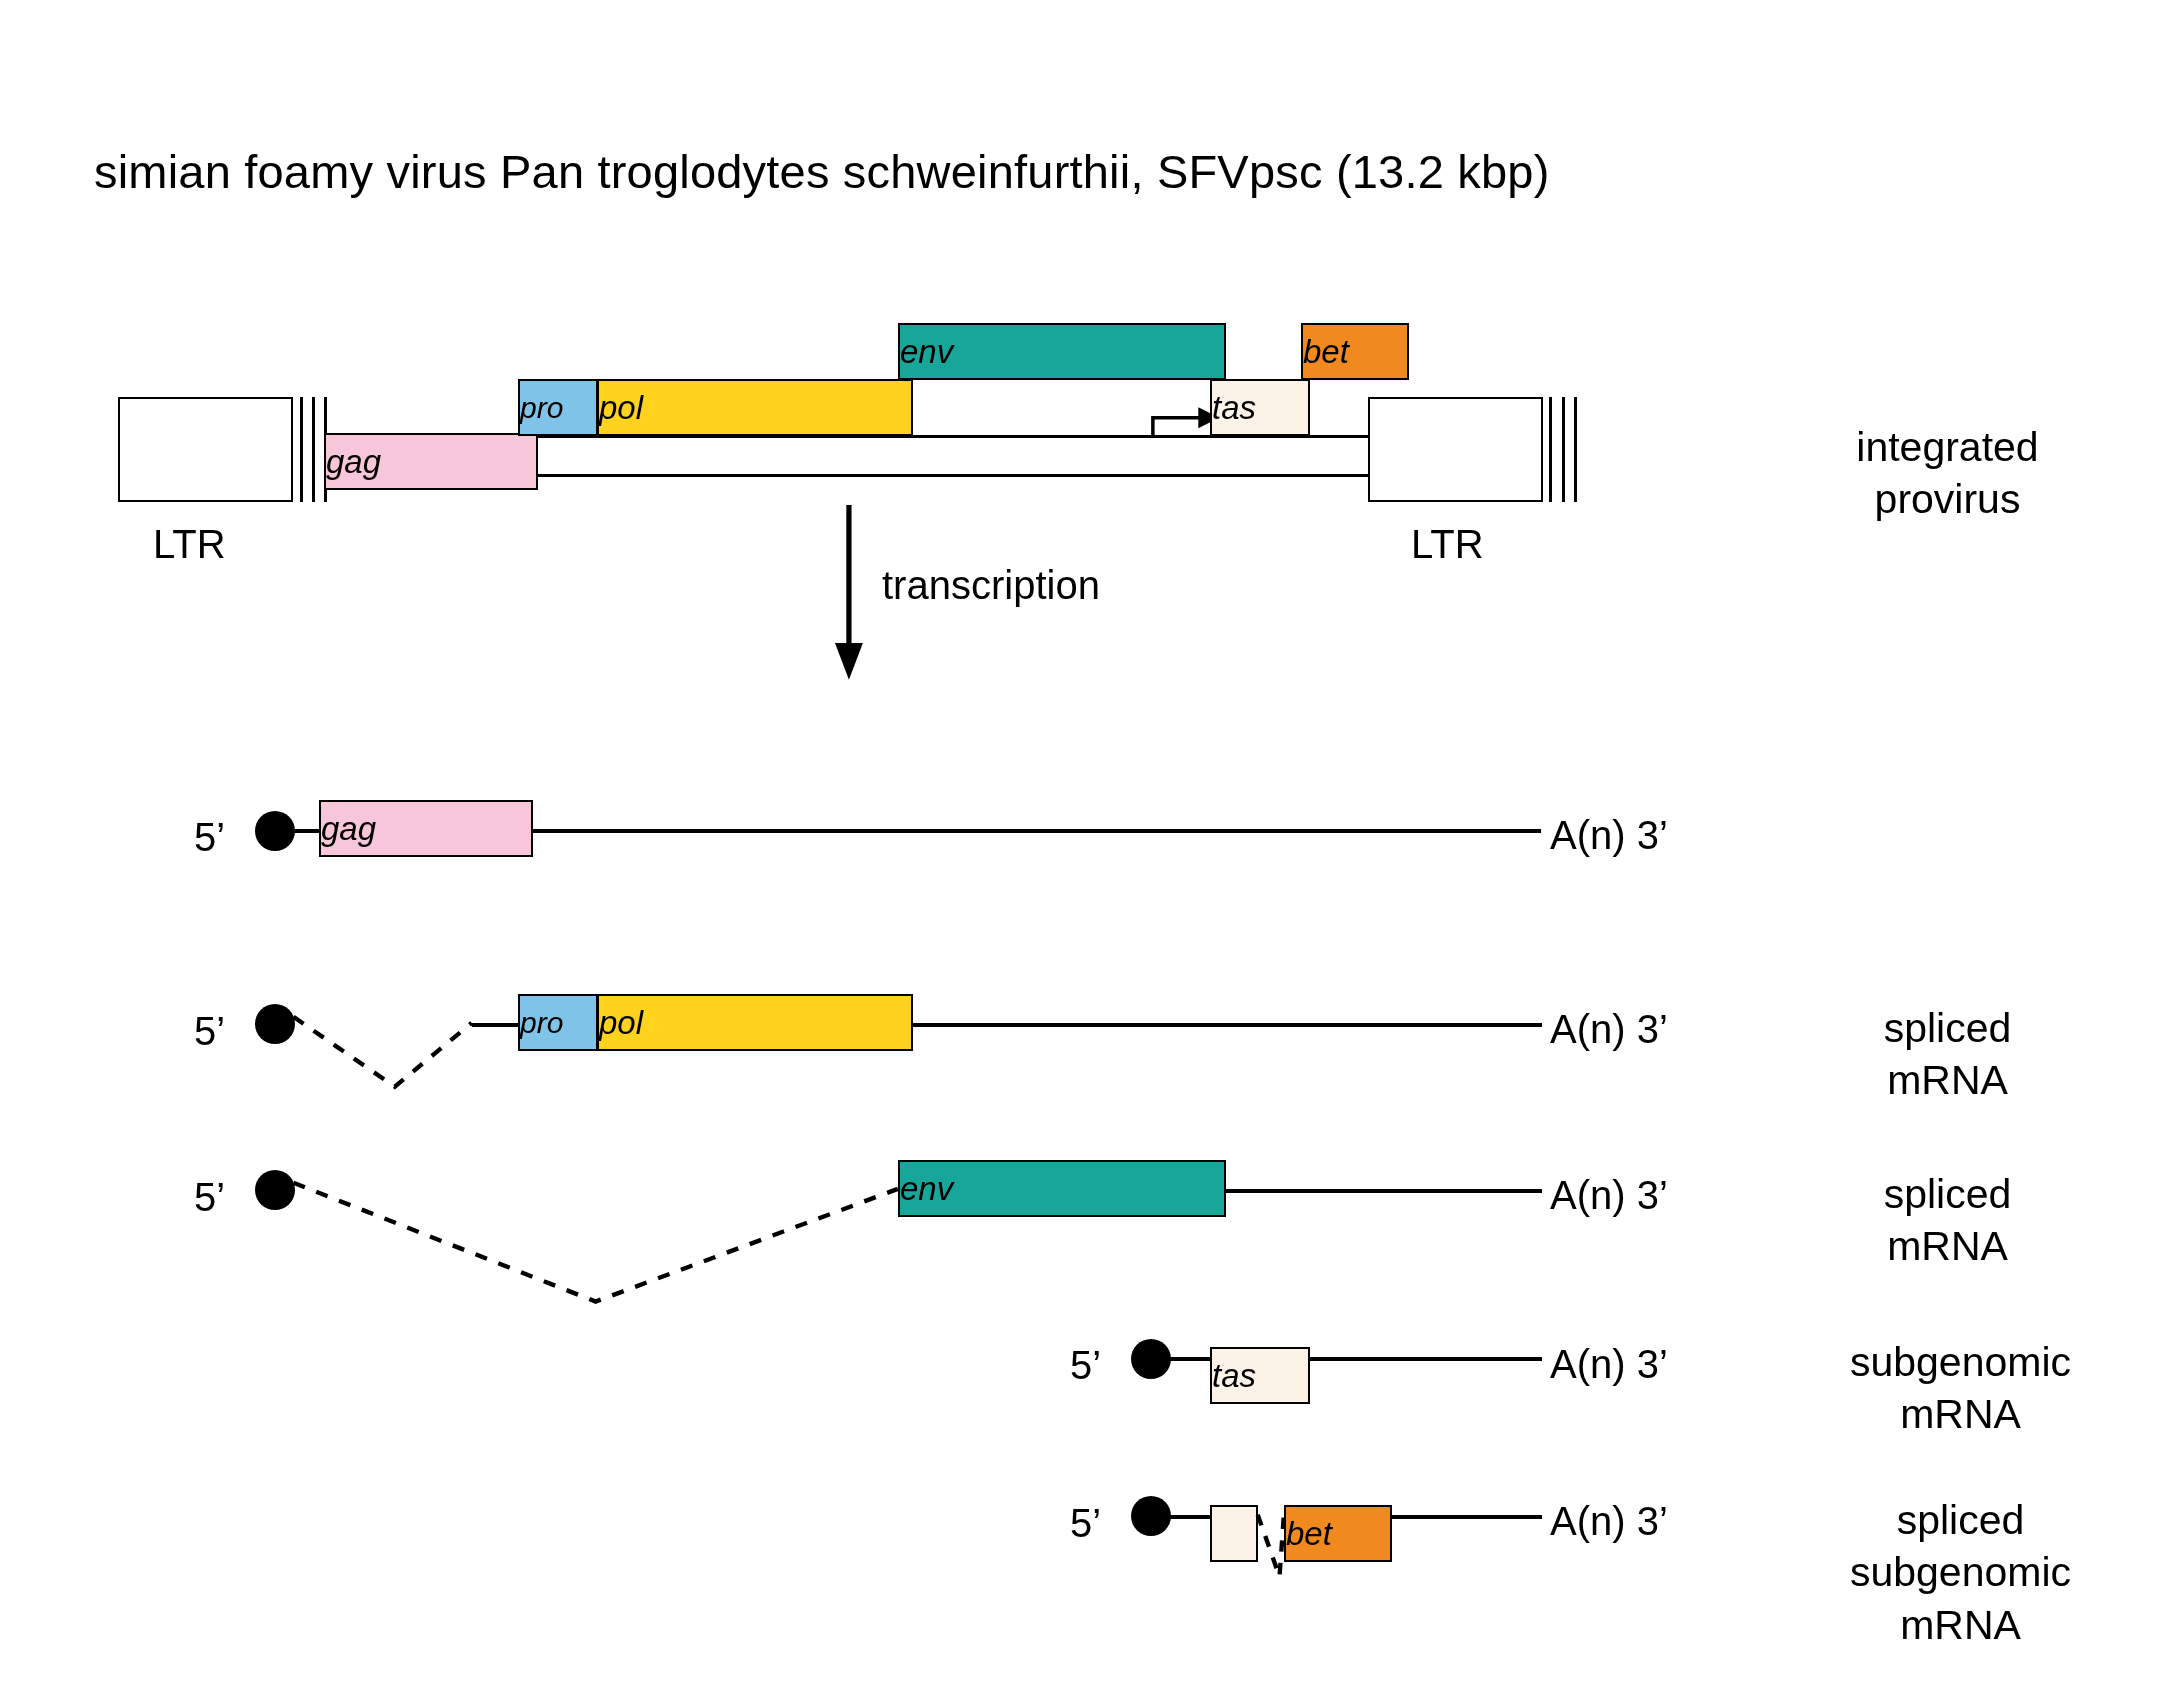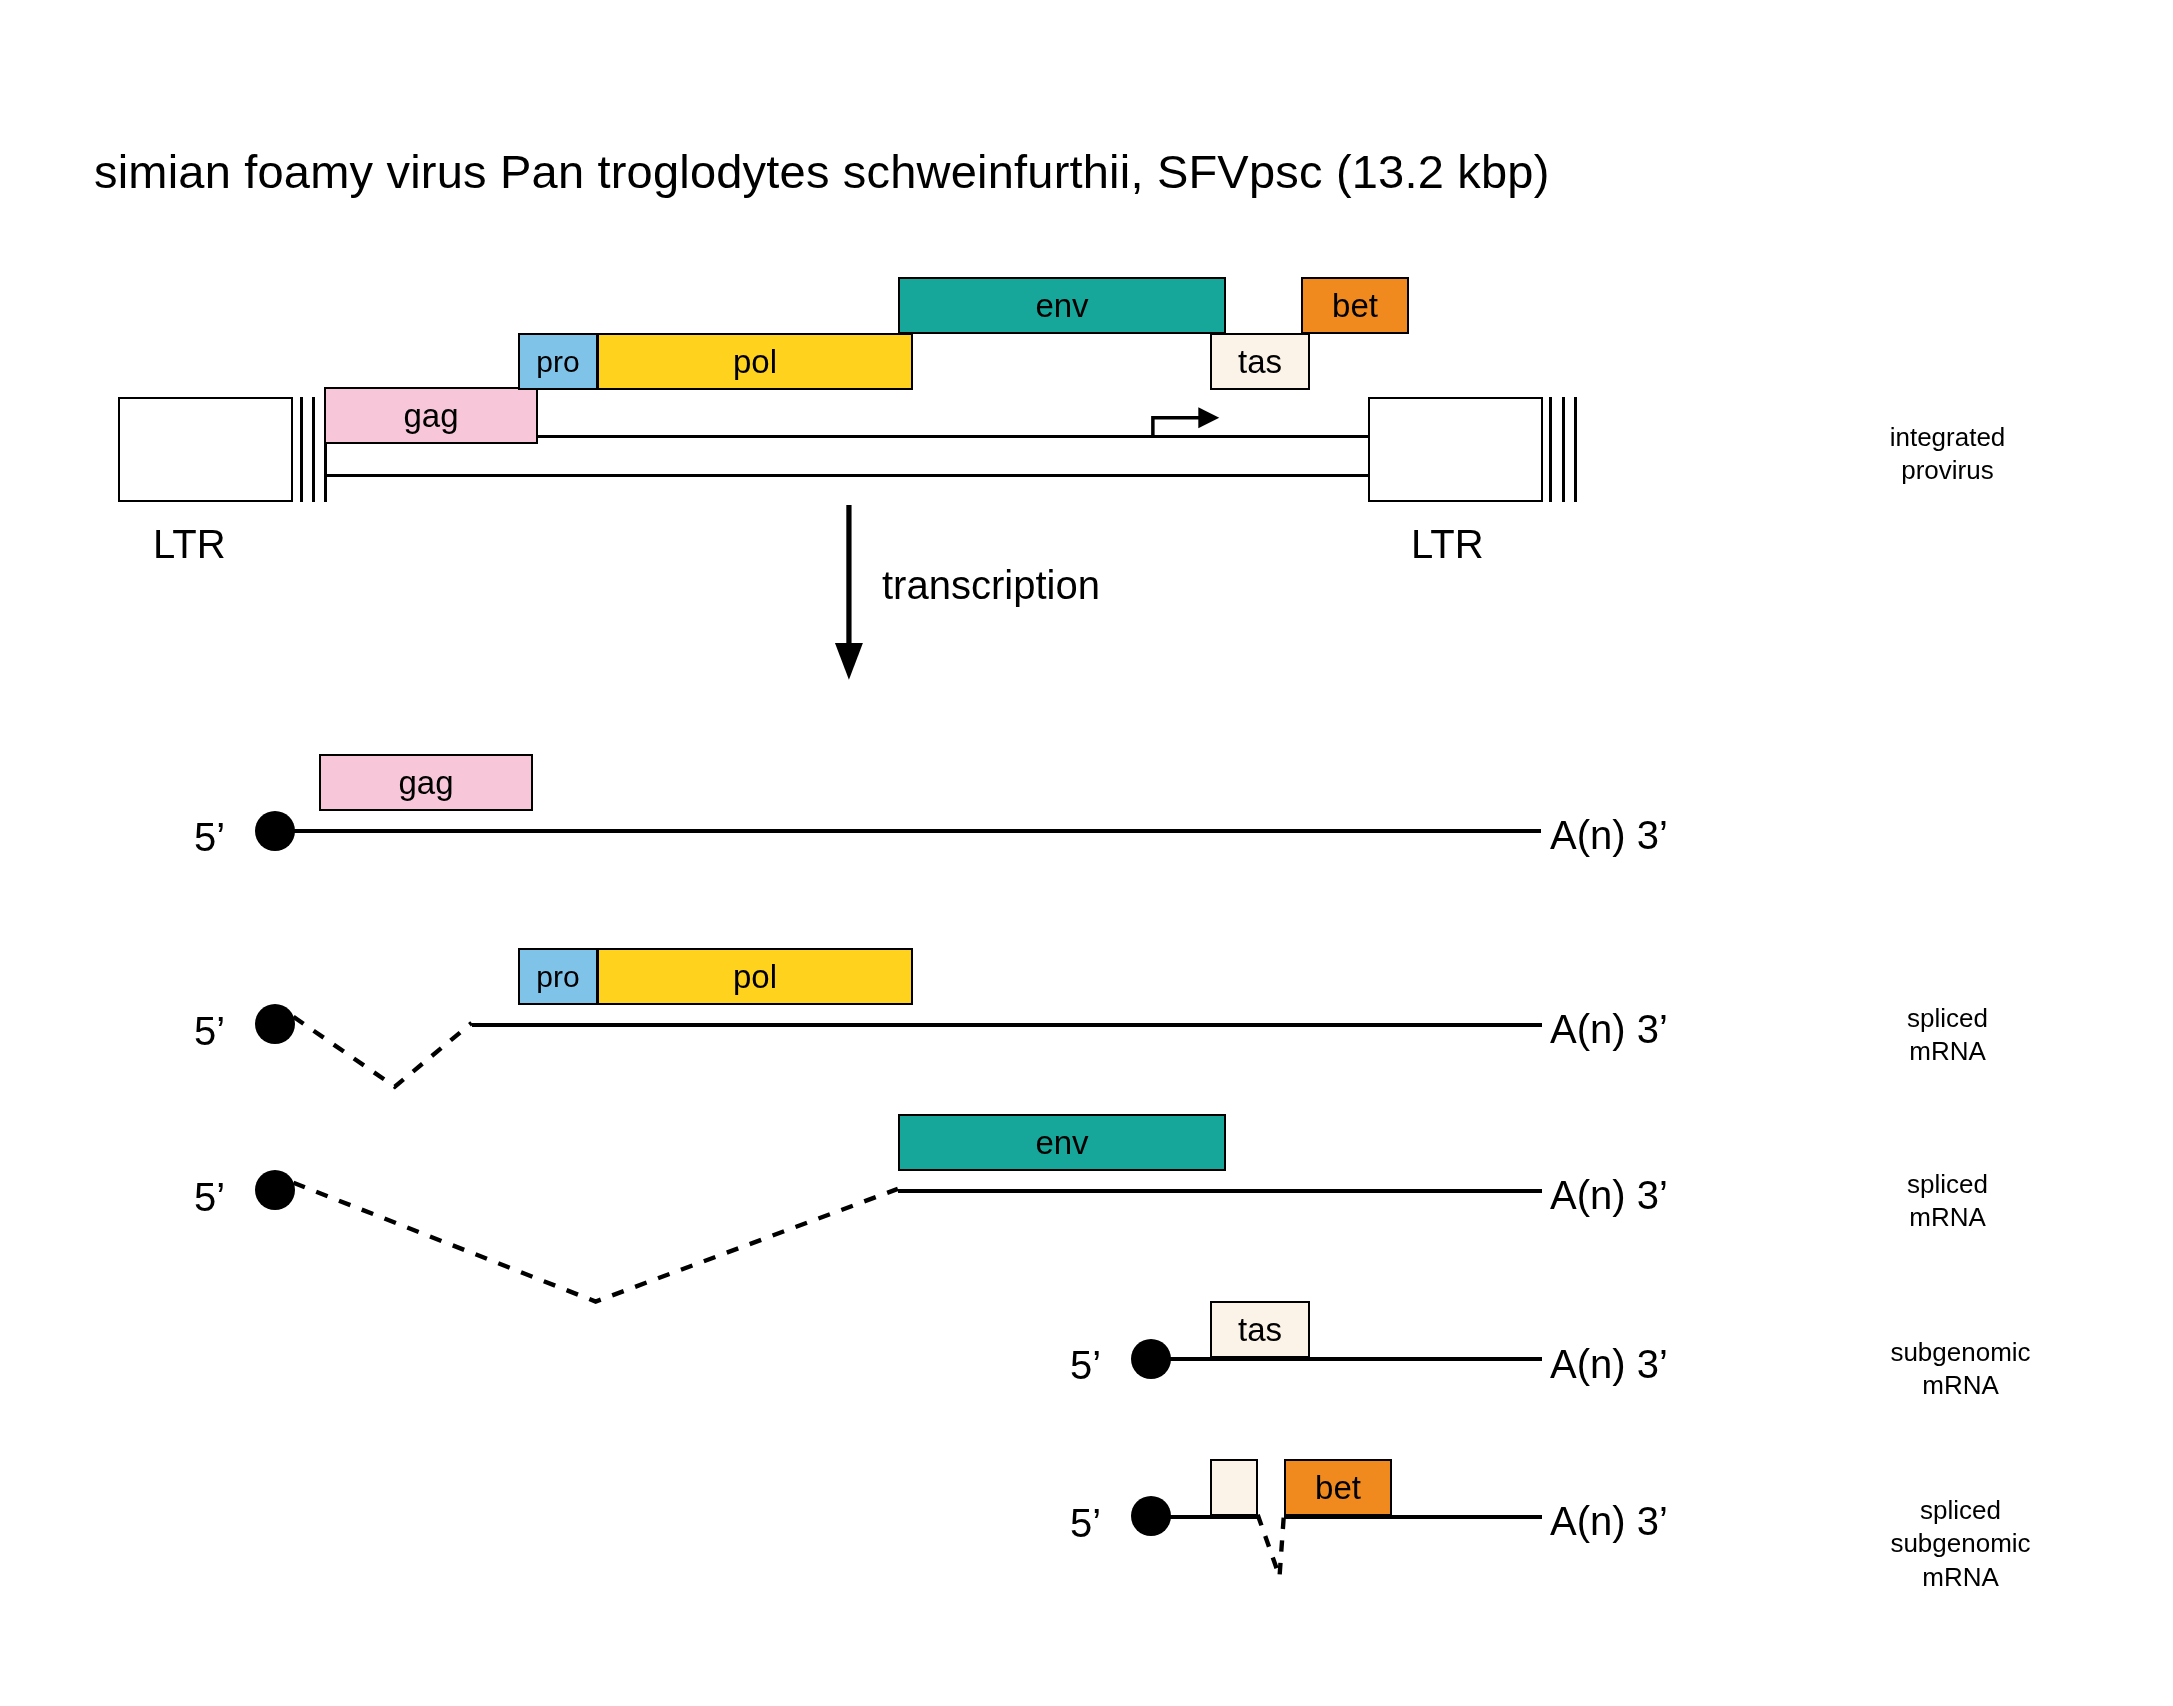--- a/index.html
+++ b/index.html
@@ -28,23 +28,24 @@
     font-size: 47px;
     letter-spacing: 0.2px;
     white-space: nowrap;
   }
   .gene {
     position: absolute;
     box-sizing: border-box;
     border: 2.6px solid #000000;
     display: flex;
     align-items: center;
-    justify-content: center;
+    font-style: italic;
     font-size: 33px;
     line-height: 1;
+    margin-top: 46px;
   }
   .ltrbox {
     position: absolute;
     box-sizing: border-box;
     border: 2.6px solid #000000;
     background: #ffffff;
   }
   .vline {
     position: absolute;
     background: #000000;
@@ -60,21 +61,21 @@
     background: #000000;
     height: 4.4px;
   }
   .label {
     position: absolute;
     font-size: 40px;
     white-space: nowrap;
   }
   .rightlabel {
     position: absolute;
-    font-size: 26px;
+    font-size: 41px;
     text-align: center;
     line-height: 1.28;
     white-space: pre-line;
   }
   .cap {
     position: absolute;
     background: #000000;
     border-radius: 50%;
     width: 40px;
     height: 40px;

